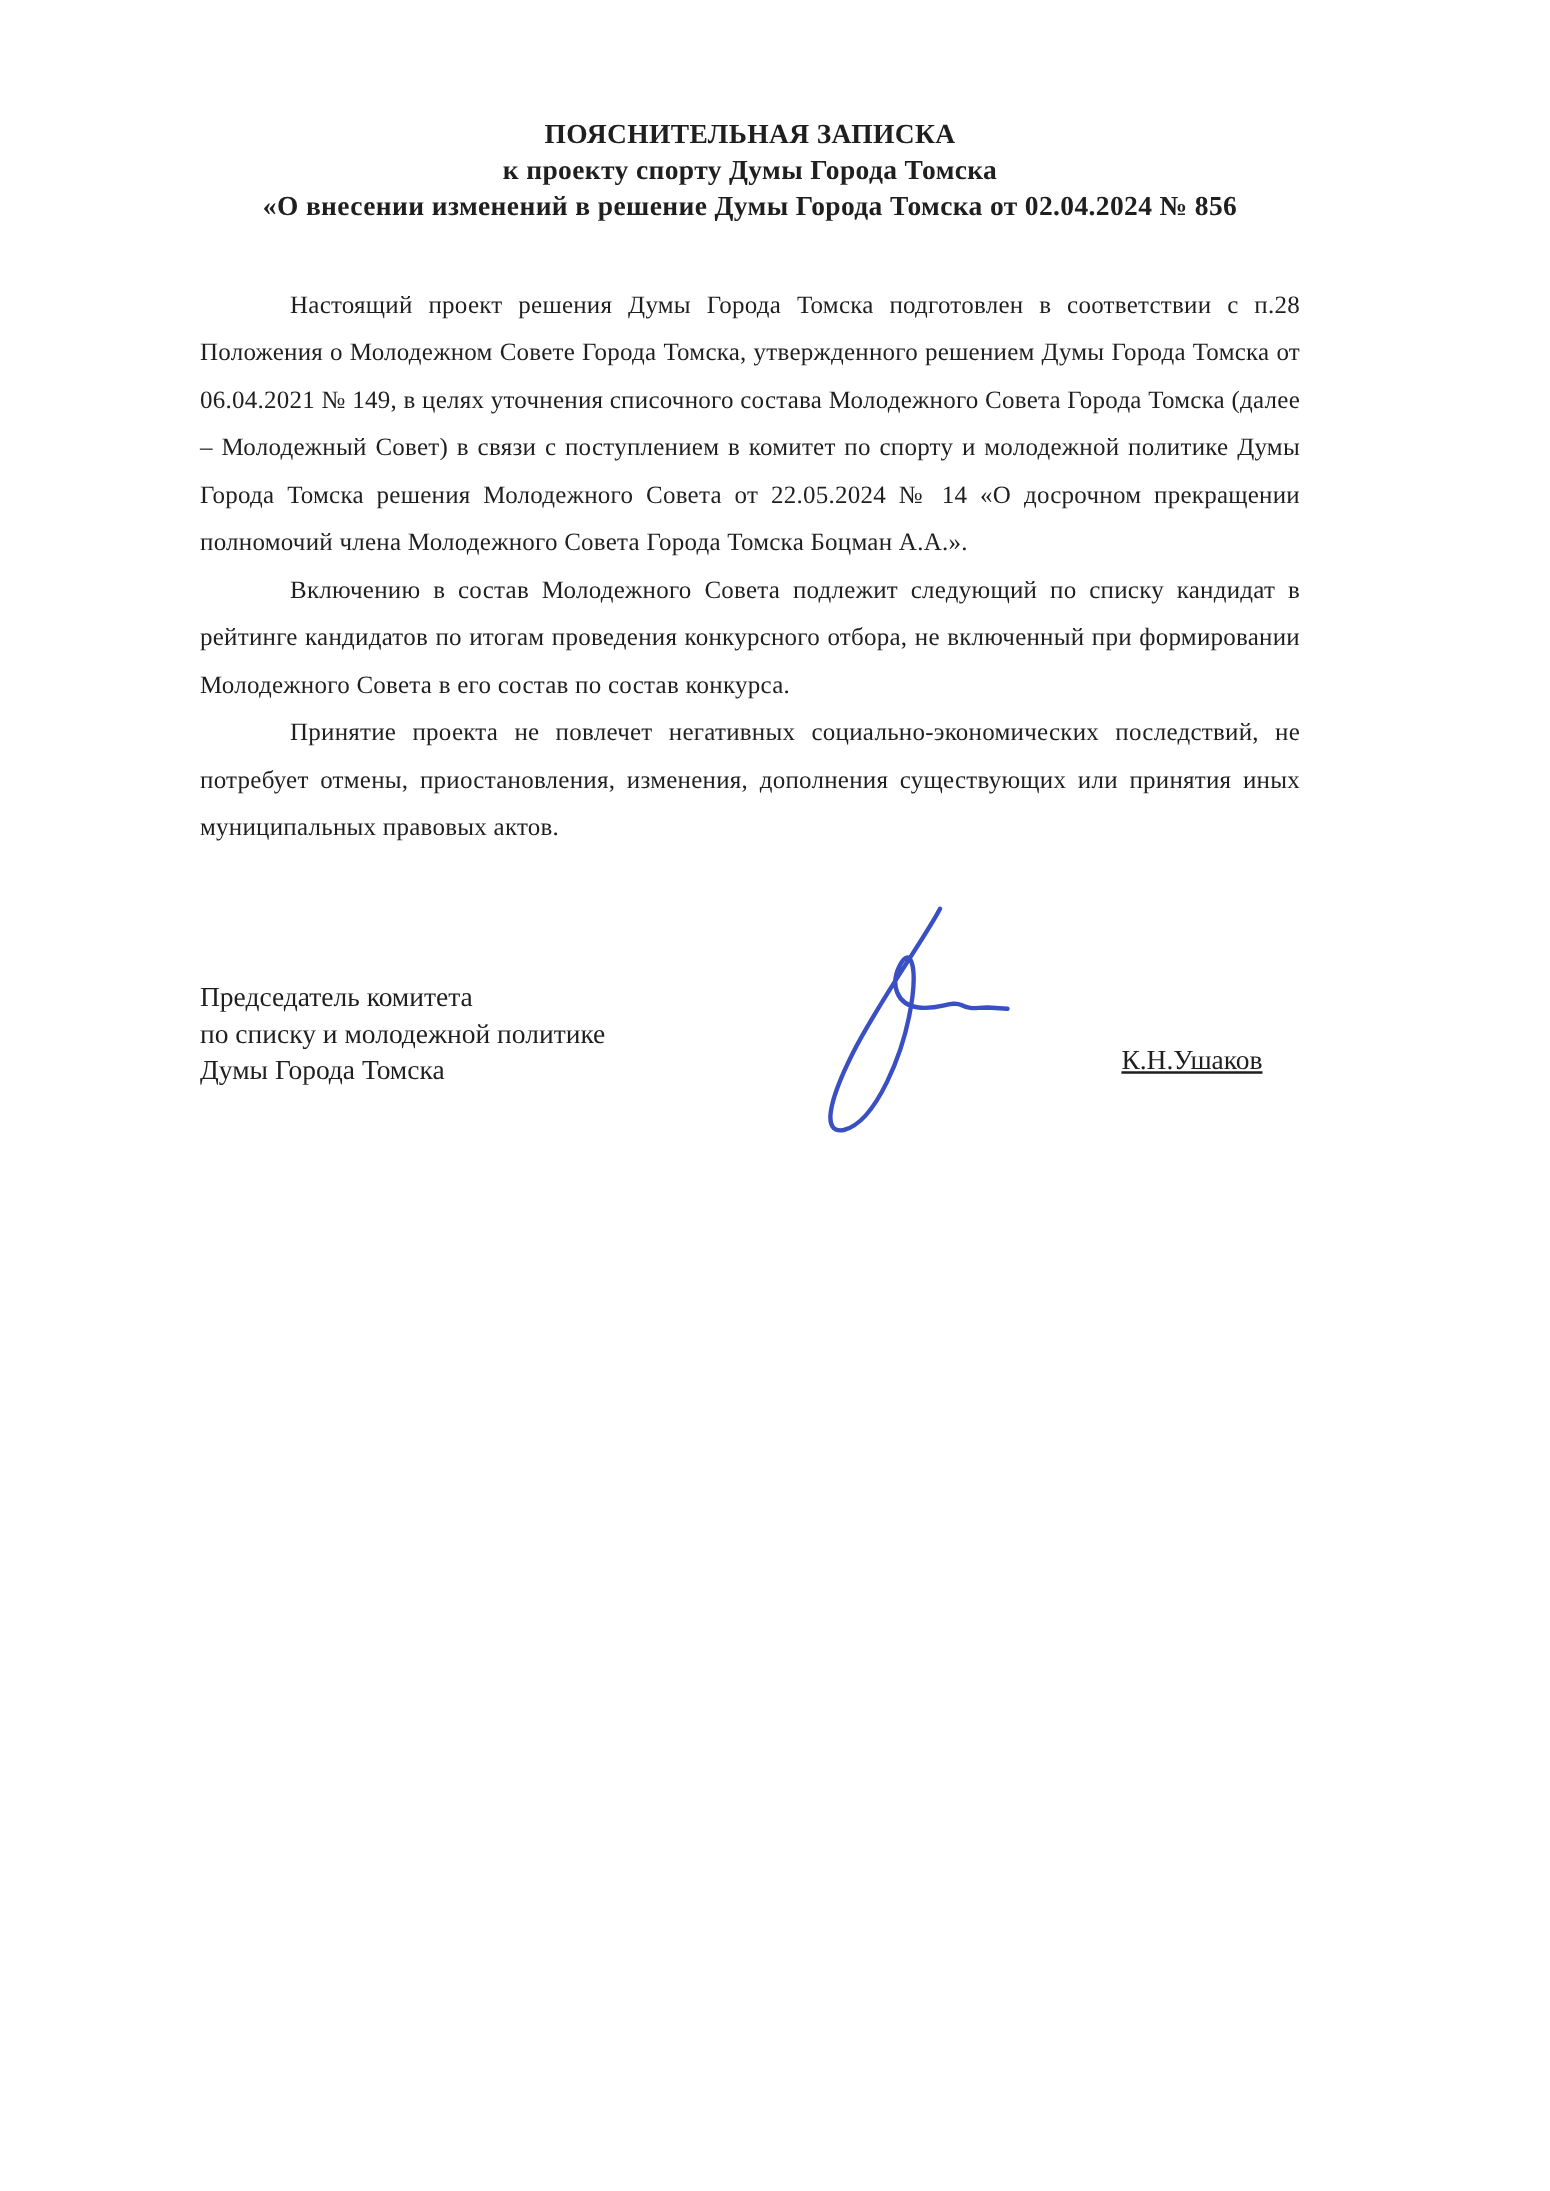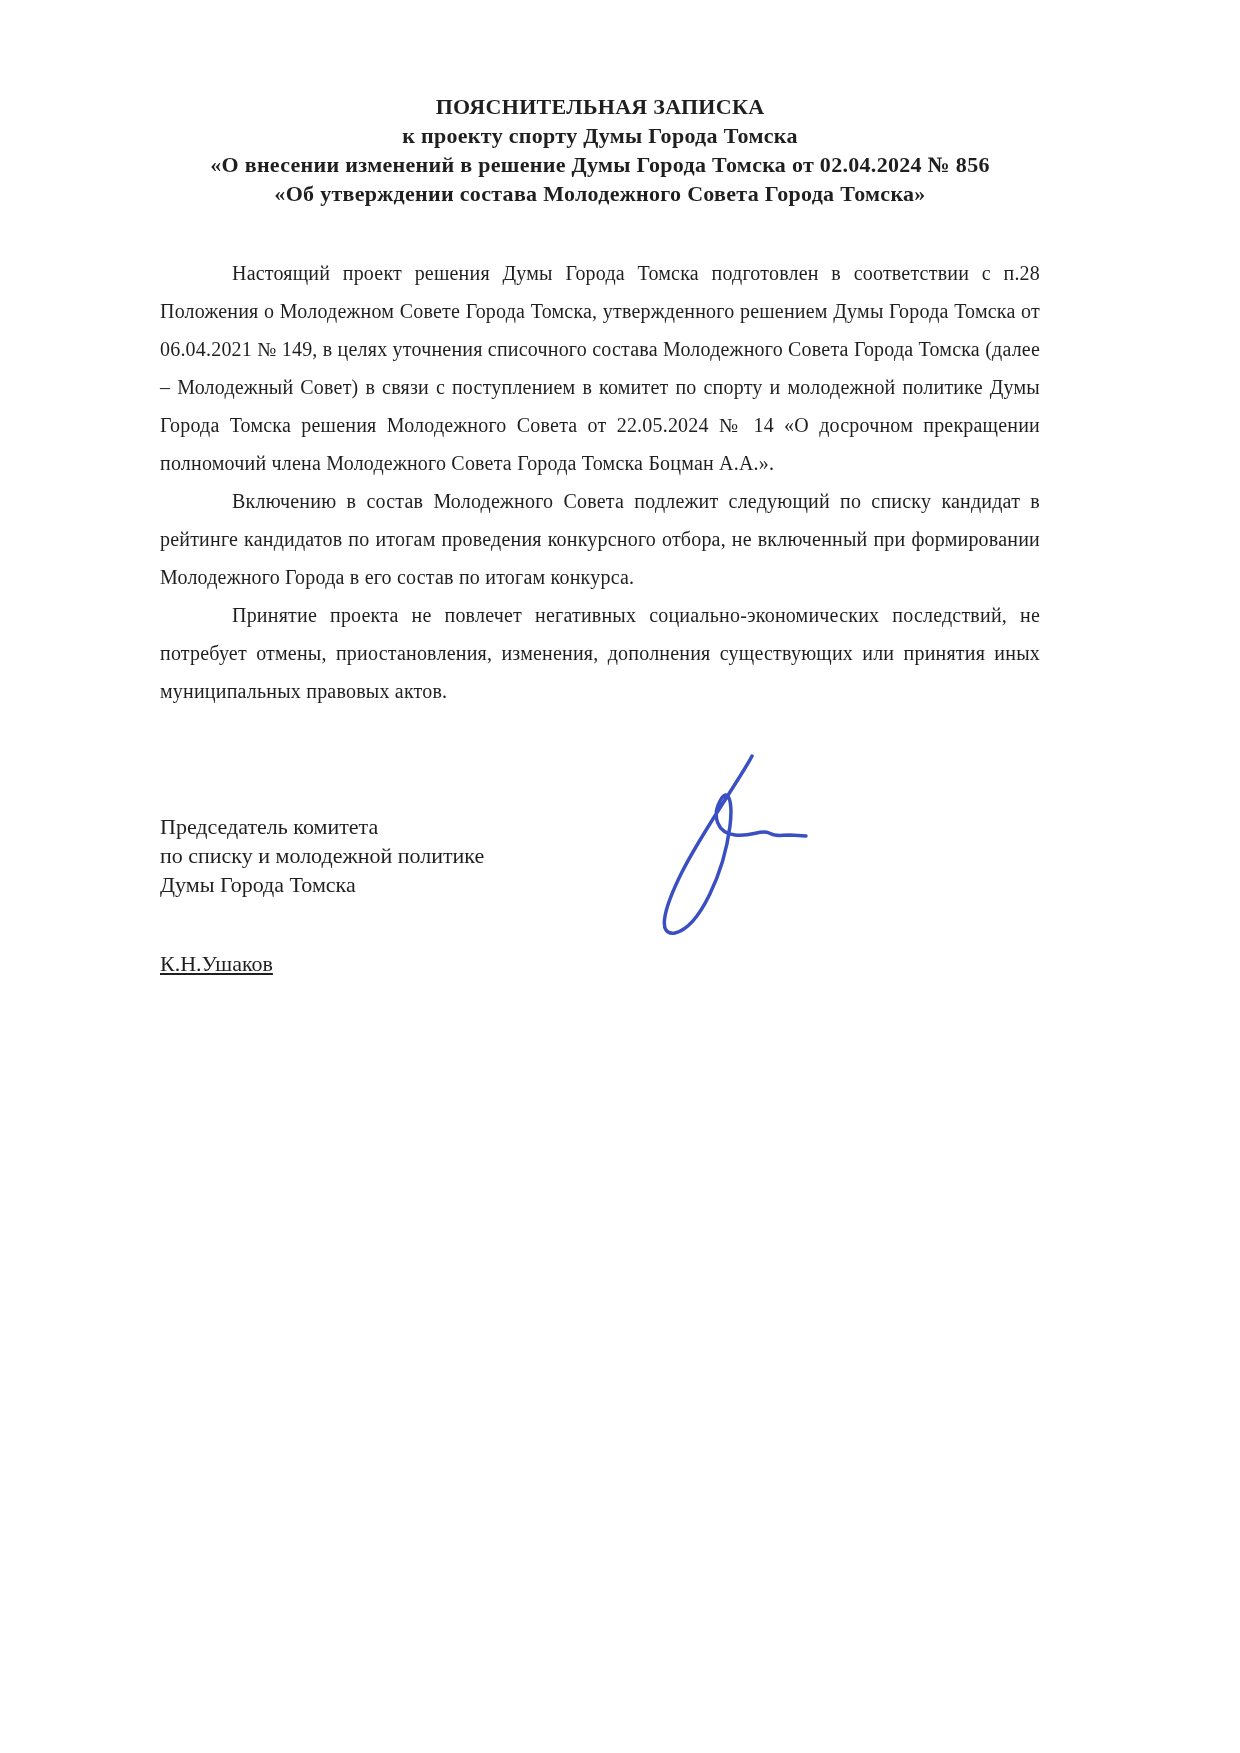--- a/index.html
+++ b/index.html
@@ -36,21 +36,20 @@
     text-align: justify;
     text-indent: 72px;
     letter-spacing: 0.2px;
   }
   .sig-row {
     position: relative;
     margin-top: 102px;
     display: flex;
     justify-content: space-between;
     align-items: flex-start;
-    flex-direction: column;
   }
   .sig-left {
     font-size: 22px;
     line-height: 29px;
   }
   .sig-name {
     font-size: 22px;
     margin-top: 52px;
     margin-right: 30px;
     text-decoration: underline;
@@ -66,26 +65,25 @@
 </style>
 </head>
 <body>
 
 <div class="page">
 
   <div class="title-block">
     <div class="title-line">ПОЯСНИТЕЛЬНАЯ ЗАПИСКА</div>
     <div class="title-line">к проекту спорту Думы Города Томска</div>
     <div class="title-line">«О внесении изменений в решение Думы Города Томска от 02.04.2024 № 856</div>
-    <div class="title-line">«Об утверждении состава Молодежного Совета Города Томска»</div>
   </div>
 
   <div class="body-block">
     <p class="para">Настоящий проект решения Думы Города Томска подготовлен в соответствии с п.28 Положения о Молодежном Совете Города Томска, утвержденного решением Думы Города Томска от 06.04.2021 № 149, в целях уточнения списочного состава Молодежного Совета Города Томска (далее – Молодежный Совет) в связи с поступлением в комитет по спорту и молодежной политике Думы Города Томска решения Молодежного Совета от 22.05.2024 № 14 «О досрочном прекращении полномочий члена Молодежного Совета Города Томска Боцман А.А.».</p>
-    <p class="para">Включению в состав Молодежного Совета подлежит следующий по списку кандидат в рейтинге кандидатов по итогам проведения конкурсного отбора, не включенный при формировании Молодежного Города в его состав по итогам конкурса.</p>
+    <p class="para">Включению в состав Молодежного Совета подлежит следующий по списку кандидат в рейтинге кандидатов по итогам проведения конкурсного отбора, не включенный при формировании Молодежного Совета в его состав по состав конкурса.</p>
     <p class="para">Принятие проекта не повлечет негативных социально-экономических последствий, не потребует отмены, приостановления, изменения, дополнения существующих или принятия иных муниципальных правовых актов.</p>
   </div>
 
   <div class="sig-row">
     <div class="sig-left">
       <div>Председатель комитета</div>
       <div>по списку и молодежной политике</div>
       <div>Думы Города Томска</div>
     </div>
 

